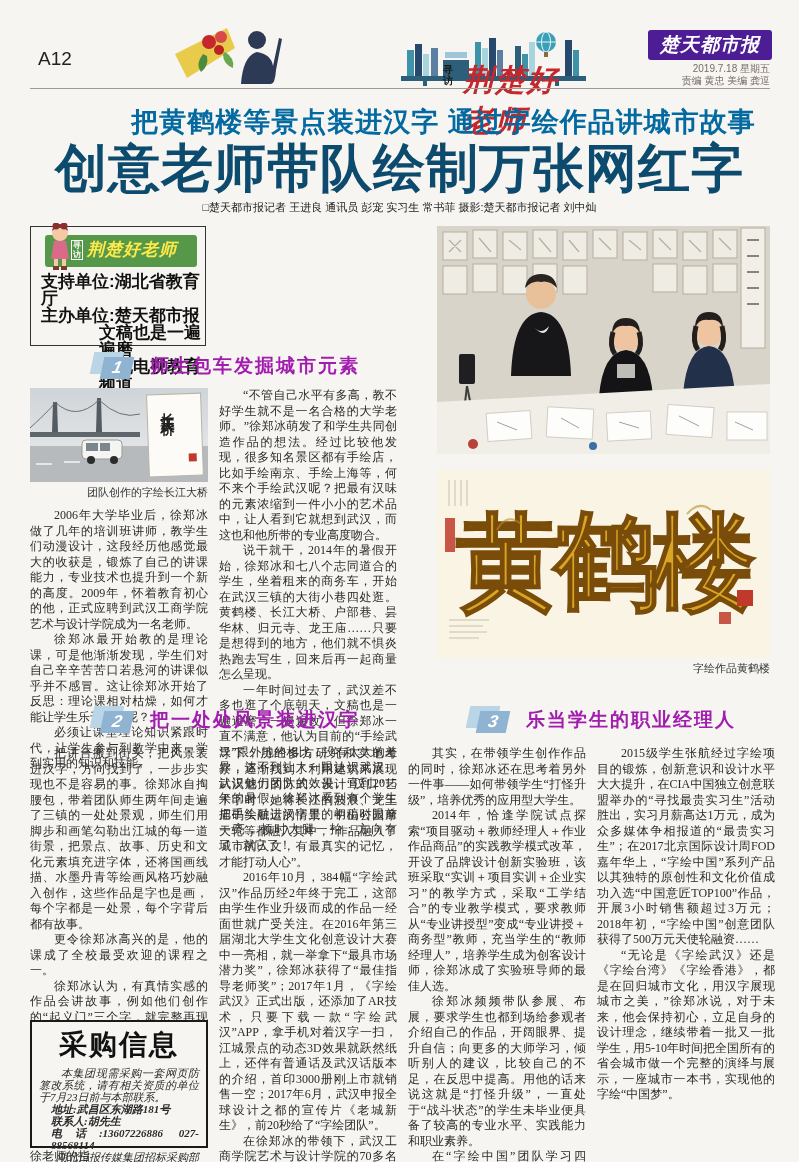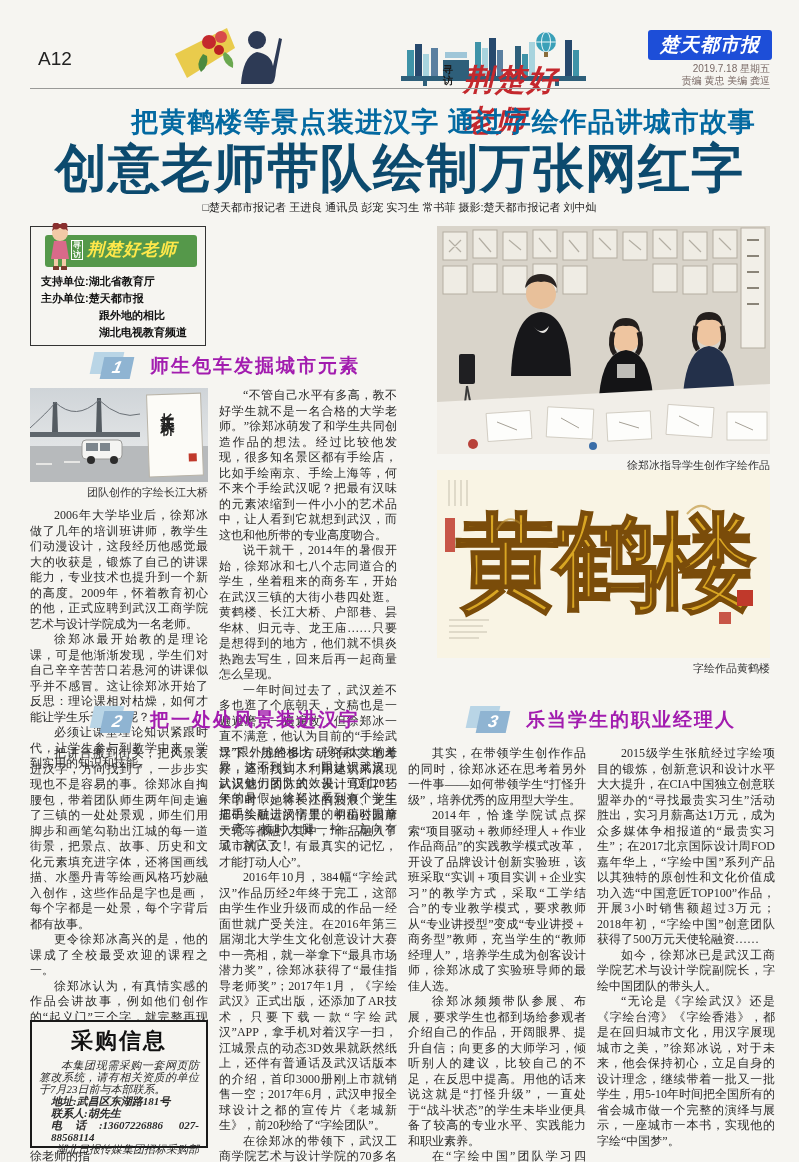--- a/index.html
+++ b/index.html
@@ -6,21 +6,21 @@
   .page{position:relative;width:799px;height:1162px;background:#f6f5f1;
         font-family:"Liberation Serif","DejaVu Serif",serif;color:#2a2a2a;overflow:hidden;margin:0 auto;}
   
   .pagenum{position:absolute;left:38px;top:48px;font-family:"Liberation Sans",sans-serif;
            font-size:19px;color:#222;}
   .banner{position:absolute;left:175px;top:26px;width:415px;height:60px;}
   .banner-title{position:absolute;left:288px;top:34px;font-family:"Liberation Serif",serif;
                 font-style:italic;font-weight:bold;font-size:30px;color:#c4282d;letter-spacing:2px;}
   .banner-xf{position:absolute;left:268px;top:38px;font-family:"Liberation Sans",sans-serif;
              font-size:10px;line-height:11px;color:#1a1a1a;font-weight:bold;}
-  .masthead-box{position:absolute;left:648px;top:30px;width:124px;height:30px;background:#1d4ed8;
+  .masthead-box{position:absolute;left:648px;top:30px;width:124px;height:30px;background:#4c1d95;
                 border-radius:3px;display:flex;align-items:center;justify-content:center;}
   .masthead-box span{color:#fff;font-weight:bold;font-style:italic;font-size:19px;letter-spacing:1px;
                      font-family:"Liberation Serif",serif;}
   .masthead-date,.masthead-editors{position:absolute;right:29px;font-family:"Liberation Sans",sans-serif;
                 font-size:10px;color:#7a6a66;text-align:right;}
   .masthead-date{top:62px;}
   .masthead-editors{top:74px;}
   .header-rule{position:absolute;left:30px;top:88px;width:740px;height:1px;background:#9a9a98;}
   
   .kicker{position:absolute;left:0;top:104px;width:799px;text-align:center;
@@ -31,21 +31,21 @@
           font-family:"Liberation Sans",sans-serif;font-size:11px;color:#222;}
   
   .sidebox{position:absolute;left:30px;top:226px;width:176px;height:120px;border:1.5px solid #333;box-sizing:border-box;}
   .sidebanner{position:absolute;left:14px;top:8px;width:152px;height:32px;background:#55984a;border-radius:3px;}
   .sidebanner .xf{position:absolute;left:26px;top:5px;font-size:8px;line-height:9px;color:#fff;
                   font-family:"Liberation Sans",sans-serif;font-weight:bold;border:1px solid #fff;padding:0 1px;}
   .sidebanner .ttl{position:absolute;left:42px;top:3px;font-style:italic;font-weight:bold;font-size:17px;
                    color:#ffe84a;letter-spacing:1px;font-family:"Liberation Serif",serif;}
   .sidegirl{position:absolute;left:2px;top:-12px;}
   .sidelines{position:absolute;left:10px;top:46px;font-family:"Liberation Sans",sans-serif;
-             font-size:11px;line-height:17px;color:#111;font-weight:bold;}
+             font-size:17px;line-height:17px;color:#111;font-weight:bold;}
   .sidelines .ind{padding-left:58px;}
   
   .lead{position:absolute;left:214px;top:227px;width:222px;height:122px;font-size:12.5px;line-height:15px;
         text-align:justify;font-style:italic;color:#333;}
   .lead p{margin:0;text-indent:2em;}
   
   .photo1{position:absolute;left:437px;top:226px;width:333px;height:228px;}
   .cap{position:absolute;font-family:"Liberation Sans",sans-serif;font-size:11px;color:#333;text-align:right;}
   .cap1{left:437px;top:458px;width:333px;}
   .artwork{position:absolute;left:437px;top:470px;width:333px;height:188px;}
@@ -61,21 +61,21 @@
   .secicon .num{color:#fff;font-weight:bold;font-style:italic;font-size:17px;font-family:"Liberation Sans",sans-serif;}
   .sectitle{font-family:"Liberation Sans",sans-serif;font-weight:bold;font-size:19px;color:#a21caf;letter-spacing:2px;}
   
   .col{position:absolute;width:178px;font-size:12px;line-height:15.5px;text-align:justify;}
   .col p{margin:0;text-indent:2em;}
   .col p.noind{text-indent:0;}
   
   .procbox{position:absolute;left:30px;top:1020px;width:178px;height:128px;border:2px solid #1a1a1a;
            box-sizing:border-box;padding:4px 7px;background:#f6f5f1;}
   .procbox h2{margin:0 0 3px 0;text-align:center;font-family:"Liberation Sans",sans-serif;
-              font-size:22px;letter-spacing:2px;color:#111;}
+              font-size:28px;letter-spacing:2px;color:#111;}
   .procbox .pb{font-size:11px;line-height:12px;text-align:justify;font-style:italic;}
   .procbox .pb.first{text-indent:2em;}
   .procbox .pb.indent{padding-left:12px;font-weight:bold;}
   .procbox .pb.right{text-align:right;}
   svg{display:block;}
 </style>
 </head>
 <body>
 
 <div class="page">
@@ -156,21 +156,21 @@
           <rect x="7" y="36" width="4" height="8" fill="#f3c9a6"></rect>
             <rect x="15" y="36" width="4" height="8" fill="#f3c9a6"></rect>
           <rect x="6" y="43" width="6" height="4" fill="#7a3b2e"></rect>
             <rect x="14" y="43" width="6" height="4" fill="#7a3b2e"></rect>
         </svg>
       </span>
     </div>
     <div class="sidelines">
       <div>支持单位:湖北省教育厅</div>
       <div>主办单位:楚天都市报</div>
-      <div class="ind">跟外地的相比</div>
+      <div class="ind">文稿也是一遍遍磨</div>
       <div class="ind">湖北电视教育频道</div>
     </div>
   </div>
 
 
   <div class="photo1">
     <svg width="333" height="228" viewBox="0 0 333 228">
       <rect width="333" height="228" fill="#d9d4ca"></rect>
 
       <g fill="#efece4" stroke="#b5aea1" stroke-width="1">
@@ -228,21 +228,20 @@
         <rect x="230" y="180" width="46" height="30" transform="rotate(4 253 195)"></rect>
         <rect x="290" y="186" width="40" height="28"></rect>
       </g>
       <g stroke="#8f897c" stroke-width="1" opacity="0.8">
         <path d="M60 196 l20 8 M124 192 l18 10 M182 196 l20 6 M242 190 l20 10 M298 196 l18 8"></path>
       </g>
       <circle cx="36" cy="218" r="5" fill="#b8413a"></circle>
         <circle cx="156" cy="220" r="4" fill="#3a6ea8"></circle>
     </svg>
   </div>
-  <div class="cap cap1">徐郑冰指导学生创作字绘作品</div>
 
   <div class="artwork">
     <svg width="333" height="188" viewBox="0 0 333 188">
       <rect width="333" height="188" fill="#f9f4e4"></rect>
       <g stroke="#b9b2a0" stroke-width="1" opacity="0.8">
         <path d="M12 10 v26 M18 10 v26 M24 10 v26 M30 10 v26"></path>
         <path d="M12 150 h40 M12 156 h34 M12 162 h38 M12 168 h30"></path>
       </g>
       <rect x="8" y="48" width="10" height="34" fill="#c0392b" opacity="0.85"></rect>
       <text x="166" y="128" text-anchor="middle" font-family="'Liberation Serif',serif" font-weight="bold" font-size="104" fill="#d9a623" stroke="#7a4c0a" stroke-width="1.6" letter-spacing="-6">黄鹤楼</text>
@@ -339,21 +338,20 @@
   </div>
   <div class="col" style="left:408px;top:746px;height:400px;">
     <p>其实，在带领学生创作作品的同时，徐郑冰还在思考着另外一件事——如何带领学生“打怪升级”，培养优秀的应用型大学生。</p>
     <p>2014年，恰逢学院试点探索“项目驱动＋教师经理人＋作业作品商品”的实践教学模式改革，开设了品牌设计创新实验班，该班采取“实训＋项目实训＋企业实习”的教学方式，采取“工学结合”的专业教学模式，要求教师从“专业讲授型”变成“专业讲授＋商务型”教师，充当学生的“教师经理人”，培养学生成为创客设计师，徐郑冰成了实验班导师的最佳人选。</p>
     <p>徐郑冰频频带队参展、布展，要求学生也都到场给参观者介绍自己的作品，开阔眼界、提升自信；向更多的大师学习，倾听别人的建议，比较自己的不足，在反思中提高。用他的话来说这就是“打怪升级”，一直处于“战斗状态”的学生未毕业便具备了较高的专业水平、实践能力和职业素养。</p>
     <p>在“字绘中国”团队学习四年，至少能具备两年的工作经验，他说这是最起码的要求。</p>
 
   </div>
   <div class="col" style="left:597px;top:746px;height:400px;">
     <p>2015级学生张航经过字绘项目的锻炼，创新意识和设计水平大大提升，在CIA中国独立创意联盟举办的“寻找最贵实习生”活动胜出，实习月薪高达1万元，成为众多媒体争相报道的“最贵实习生”；在2017北京国际设计周FOD嘉年华上，“字绘中国”系列产品以其独特的原创性和文化价值成功入选“中国意匠TOP100”作品，开展3小时销售额超过3万元；2018年初，“字绘中国”创意团队获得了500万元天使轮融资……</p>
-    <p>如今，徐郑冰已是武汉工商学院艺术与设计学院副院长，字绘中国团队的带头人。</p>
     <p>“无论是《字绘武汉》还是《字绘台湾》《字绘香港》，都是在回归城市文化，用汉字展现城市之美，”徐郑冰说，对于未来，他会保持初心，立足自身的设计理念，继续带着一批又一批学生，用5-10年时间把全国所有的省会城市做一个完整的演绎与展示，一座城市一本书，实现他的字绘“中国梦”。</p>
   </div>
 
   <div class="procbox">
     <h2>采购信息</h2>
     <div class="pb first">本集团现需采购一套网页防篡改系统，请有相关资质的单位于7月23日前与本部联系。</div>
     <div class="pb indent">地址:武昌区东湖路181号</div>
     <div class="pb indent">联系人:胡先生</div>
     <div class="pb indent">电话:13607226886 027-88568114</div>
     <div class="pb right">湖北日报传媒集团招标采购部</div>

